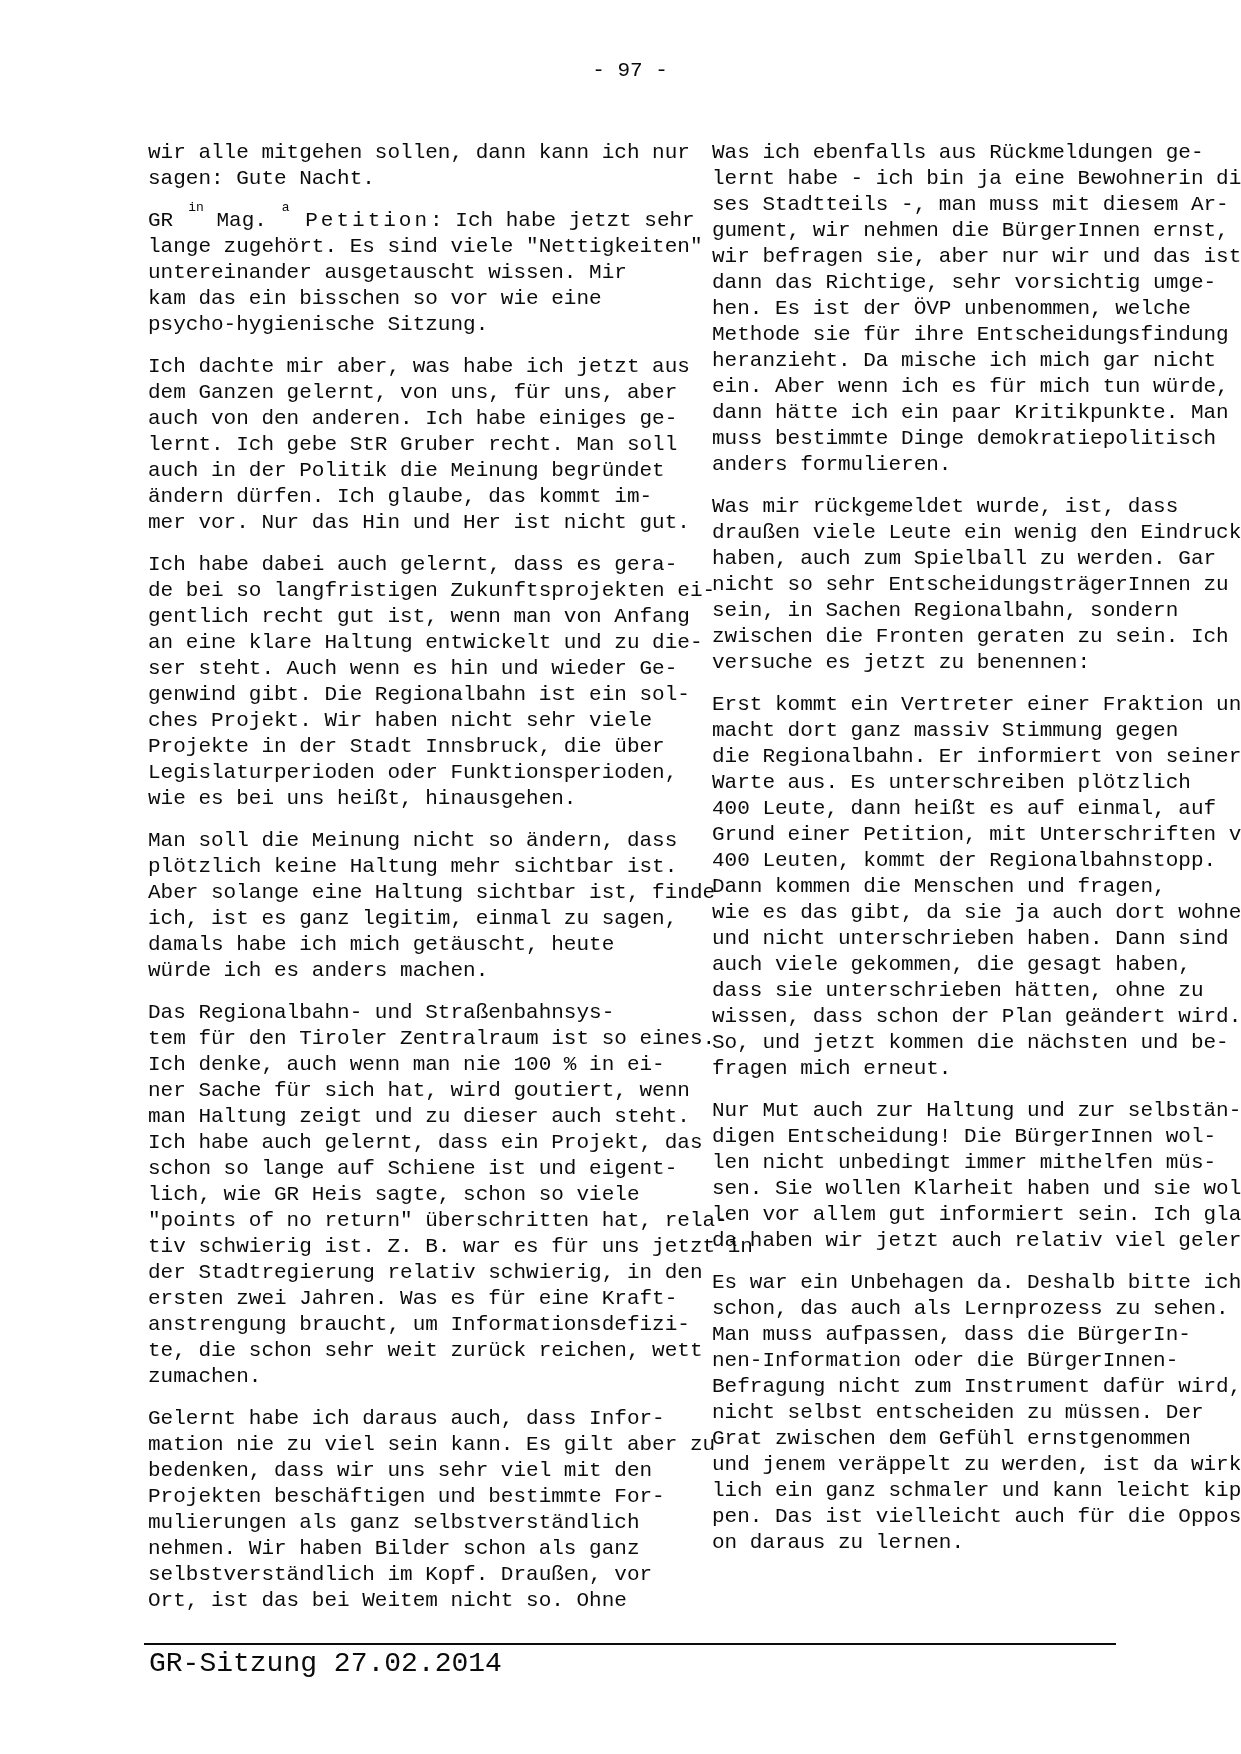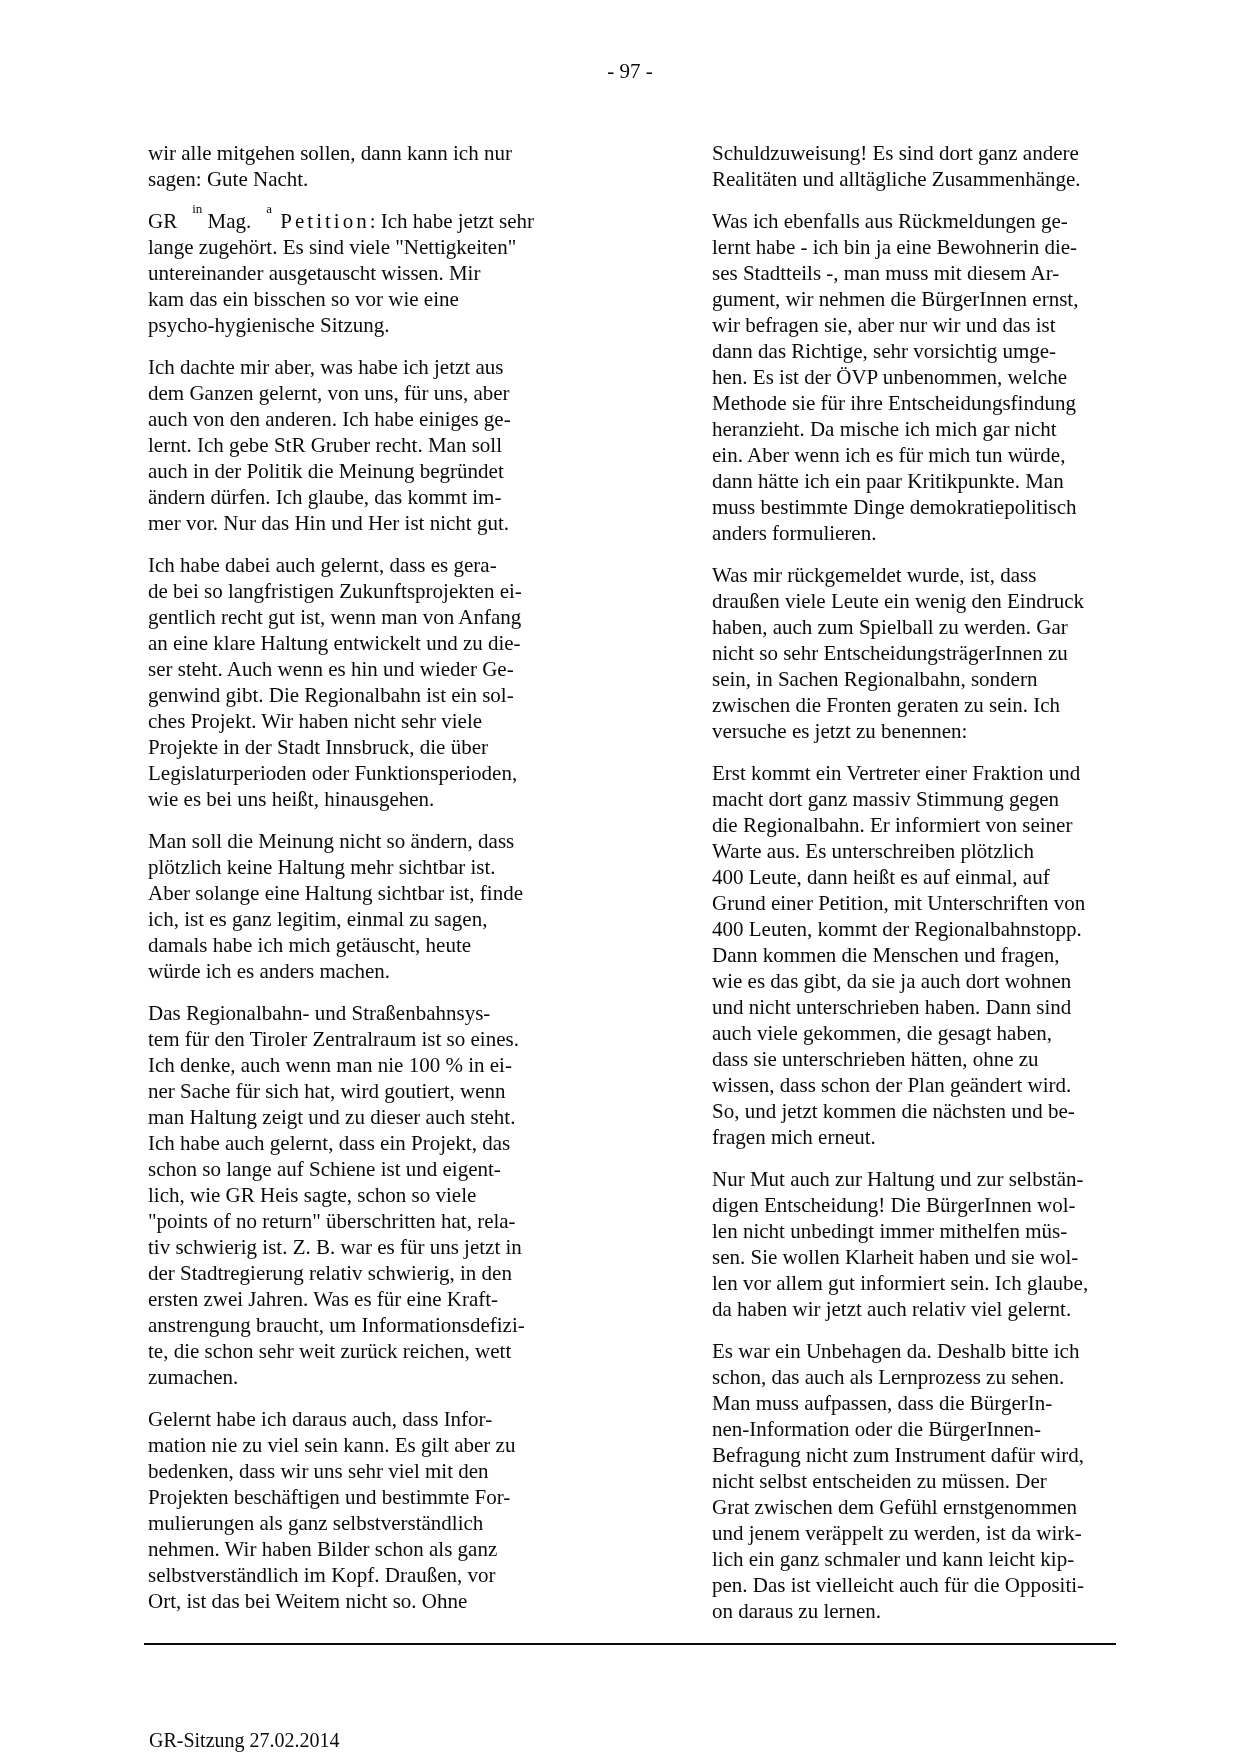--- a/index.html
+++ b/index.html
@@ -6,21 +6,21 @@
     margin: 0;
     padding: 0;
     background: #ffffff;
   }
   .page {
     position: relative;
     width: 1241px;
     height: 1754px;
     background: #ffffff;
     color: #0b0b0b;
-    font-family: Liberation Serif, serif;
+    font-family: Liberation Mono, monospace;
     overflow: hidden;
   }
   .page-number {
     position: absolute;
     top: 58px;
     left: 148px;
     width: 964px;
     text-align: center;
     font-size: 21px;
     line-height: 26px;
@@ -57,22 +57,22 @@
     position: absolute;
     left: 144px;
     top: 1643px;
     width: 972px;
     height: 2px;
     background: #0b0b0b;
   }
   .footer-text {
     position: absolute;
     left: 149px;
-    top: 1728px;
-    font-size: 20px;
+    top: 1652px;
+    font-size: 28px;
     line-height: 24px;
   }
 </style>
 </head>
 <body>
 
 <div class="page">
 
   <div class="page-number">- 97 -</div>
 
@@ -128,22 +128,20 @@
 mation nie zu viel sein kann. Es gilt aber zu
 bedenken, dass wir uns sehr viel mit den
 Projekten beschäftigen und bestimmte For-
 mulierungen als ganz selbstverständlich
 nehmen. Wir haben Bilder schon als ganz
 selbstverständlich im Kopf. Draußen, vor
 Ort, ist das bei Weitem nicht so. Ohne</p>
     </div>
 
     <div class="col">
-      <p class="para">Schuldzuweisung! Es sind dort ganz andere
-Realitäten und alltägliche Zusammenhänge.</p>
       <p class="para">Was ich ebenfalls aus Rückmeldungen ge-
 lernt habe - ich bin ja eine Bewohnerin die-
 ses Stadtteils -, man muss mit diesem Ar-
 gument, wir nehmen die BürgerInnen ernst,
 wir befragen sie, aber nur wir und das ist
 dann das Richtige, sehr vorsichtig umge-
 hen. Es ist der ÖVP unbenommen, welche
 Methode sie für ihre Entscheidungsfindung
 heranzieht. Da mische ich mich gar nicht
 ein. Aber wenn ich es für mich tun würde,

